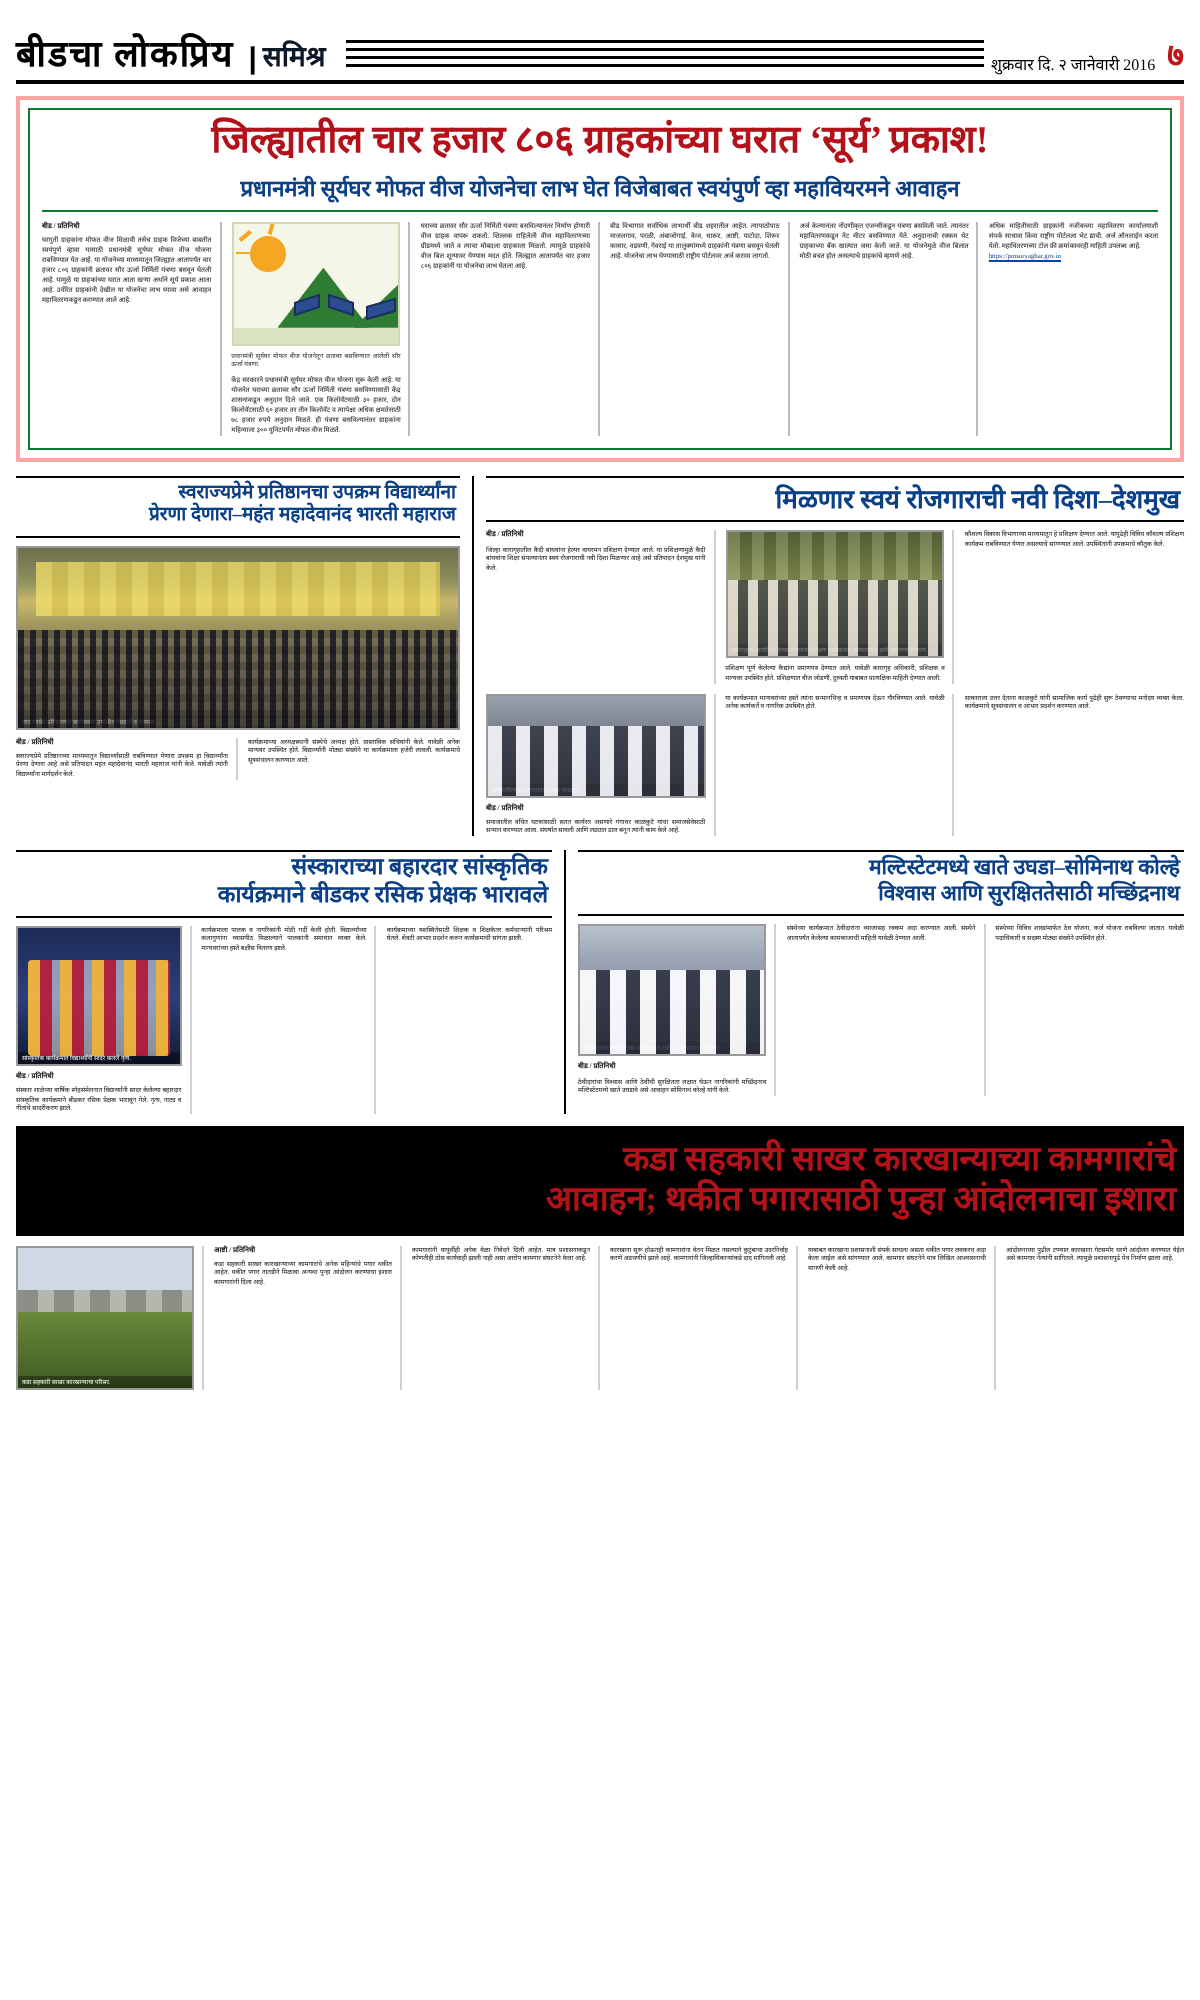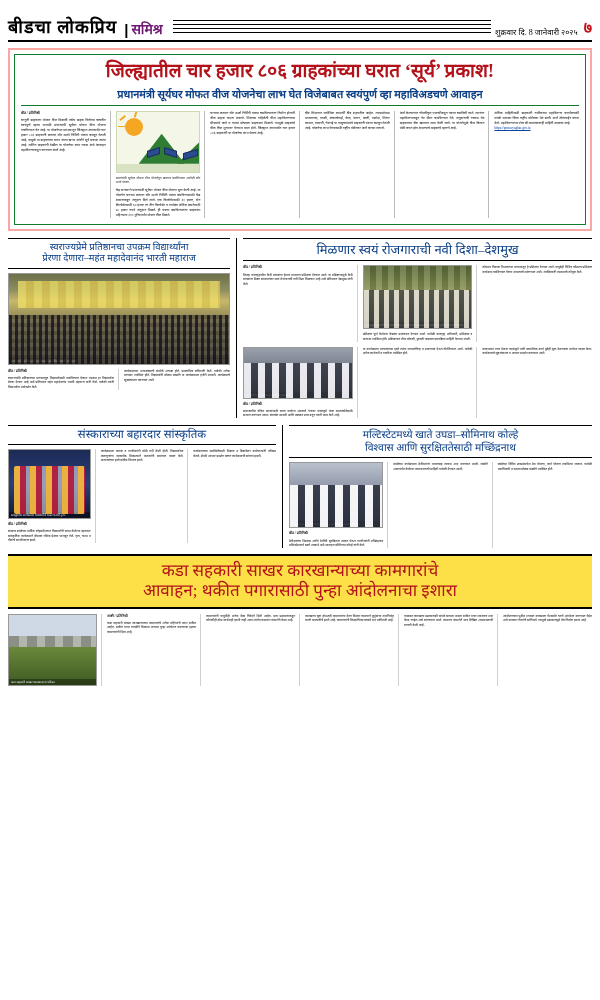--- a/index.html
+++ b/index.html
@@ -29,21 +29,21 @@
     font-family:"Liberation Serif", serif;
     font-weight:bold;
     font-size:18px;
     letter-spacing:1px;
     white-space:nowrap;
     padding-right:4px;
   }
   .mh-sep { font-weight:bold; font-size:15px; padding:0 3px; }
   .mh-red {
     font-family:"Liberation Serif", serif;
-    font-weight:bold; font-size:14px; color:#701a75;
+    font-weight:bold; font-size:14px; color:#0f172a;
     white-space:nowrap; padding-right:6px;
   }
   .mh-rule {
     flex:1;
     height:16px;
     margin:0 4px 2px 4px;
     background:
       repeating-linear-gradient(to bottom, #000 0 1.5px, transparent 1.5px 4px);
   }
   .mh-date {
@@ -125,23 +125,23 @@
   .roofB { left:60px; bottom:8px; width:50px; height:24px; clip-path:polygon(0 100%,50% 0,100% 100%); }
   .panel {
     position:absolute; background:#2b4d8f;
     border:0.5px solid #1a2f5c;
   }
   .ground { position:absolute; left:0; bottom:0; width:100%; height:8px; background:#d9e2c2; }
   .cap { font-size:3.2px; font-family:"Liberation Serif", serif; color:#333; display:block; margin-bottom:3px; text-align:justify;}
 
   
   .hl {
-    text-align:center;
-    font-family:"Liberation Serif", serif;
-    font-weight:normal;
+    text-align:right;
+    font-family:"Liberation Serif", serif;
+    font-weight:bold;
     line-height:1.2;
     color:#0b3f86;
   }
   .rule-top { border-top:1.5px solid #000; }
   .rule-bot { border-bottom:1.5px solid #000; }
 
   .tiny-col {
     font-family:"Liberation Serif", serif;
     font-size:3.2px;
     line-height:1.45;
@@ -218,21 +218,21 @@
   
   .ph-field { background:linear-gradient(to bottom,#cfd9e6 0%,#cfd9e6 38%,#6f8f3d 39%,#3f5a22 100%); }
   .ph-field::after {
     content:""; position:absolute; left:0; top:30%; width:100%; height:16%;
     background:repeating-linear-gradient(to right,#8c8f86 0 10px,#b3b6ad 10px 18px);
   }
 
   
   .big-bottom {
     border-top:2px solid #000; border-bottom:2px solid #000;
-    background:#fde047;
+    background:#000000;
     padding:5px 4px;
     margin-top:6px;
   }
   .big-bottom .hl { font-size:17px; color:#b3121b; }
 
   .cols {
     display:flex; gap:5px; margin-top:4px;
   }
   .cols > div {
     flex:1;
@@ -247,28 +247,28 @@
 </head>
 <body>
 
 <div class="page">
 
   <div class="masthead">
     <span class="mh-left">बीडचा लोकप्रिय</span>
     <span class="mh-sep">|</span>
     <span class="mh-red">समिश्र</span>
     <span class="mh-rule"></span>
-    <span class="mh-date">शुक्रवार दि. 8 जानेवारी २०२५</span>
+    <span class="mh-date">शुक्रवार दि. २ जानेवारी 2016</span>
     <span class="mh-pageno">७</span>
   </div>
 
   <div class="lead-box">
     <div class="lead-box-inner">
       <div class="lead-head">जिल्ह्यातील चार हजार ८०६ ग्राहकांच्या घरात ‘सूर्य’ प्रकाश!</div>
-      <div class="lead-sub">प्रधानमंत्री सूर्यघर मोफत वीज योजनेचा लाभ घेत विजेबाबत स्वयंपुर्ण व्हा महाविअडचणे आवाहन</div>
+      <div class="lead-sub">प्रधानमंत्री सूर्यघर मोफत वीज योजनेचा लाभ घेत विजेबाबत स्वयंपुर्ण व्हा महावियरमने आवाहन</div>
 
       <div class="lead-cols">
         <div class="col">
           <span class="byline">बीड / प्रतिनिधी</span>
           <span>घरगुती ग्राहकांना मोफत वीज मिळावी तसेच ग्राहक विजेच्या बाबतीत स्वयंपुर्ण व्हावा यासाठी प्रधानमंत्री सूर्यघर मोफत वीज योजना राबविण्यात येत आहे. या योजनेच्या माध्यमातून जिल्ह्यात आतापर्यंत चार हजार ८०६ ग्राहकांनी छतावर सौर ऊर्जा निर्मिती यंत्रणा बसवून घेतली आहे. यामुळे या ग्राहकांच्या घरात आता खऱ्या अर्थाने सूर्य प्रकाश आला आहे. उर्वरित ग्राहकांनी देखील या योजनेचा लाभ घ्यावा असे आवाहन महावितरणकडून करण्यात आले आहे.</span>
         </div>
         <div class="col">
           <div class="solar-art">
             <div class="sun"></div>
             <div class="sunray" style="left:1px;  top:14px; width:7px;"></div>
@@ -370,20 +370,21 @@
         </div>
       </div>
     </div>
   </div>
 
   <div style="display:flex; gap:6px; margin-top:7px;">
 
     <div style="width:268px;">
       <div class="hl rule-top rule-bot" style="font-size:11.5px; padding:2px 2px;">
         <div>संस्काराच्या बहारदार सांस्कृतिक</div>
+        <div>कार्यक्रमाने बीडकर रसिक प्रेक्षक भारावले</div>
       </div>
       <div class="cols">
         <div>
           <div class="photo ph-dance" style="height:70px;">
             <span class="pcap">सांस्कृतिक कार्यक्रमात विद्यार्थ्यांनी सादर केलेले नृत्य.</span>
           </div>
           <div class="tiny-col" style="margin-top:3px;">
             <span class="byline">बीड / प्रतिनिधी</span>
             <span>संस्कार शाळेच्या वार्षिक स्नेहसंमेलनात विद्यार्थ्यांनी सादर केलेल्या बहारदार सांस्कृतिक कार्यक्रमाने बीडकर रसिक प्रेक्षक भारावून गेले. नृत्य, नाट्य व गीतांचे सादरीकरण झाले.</span>
           </div>

